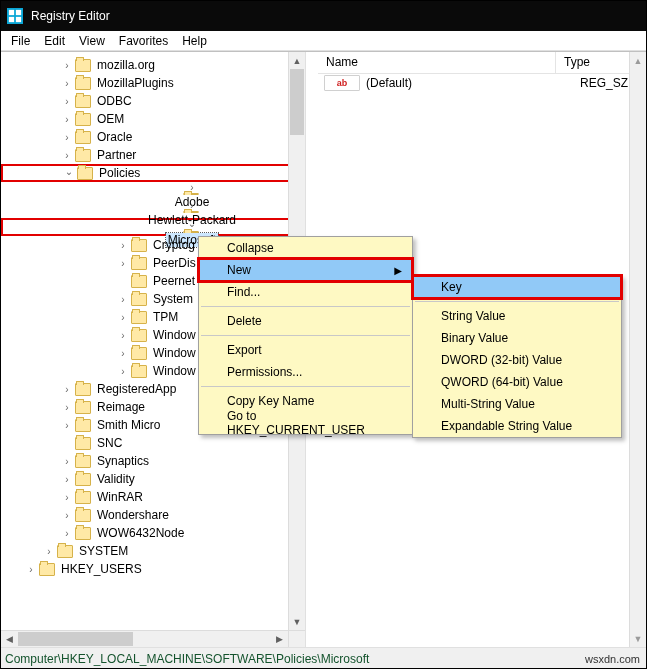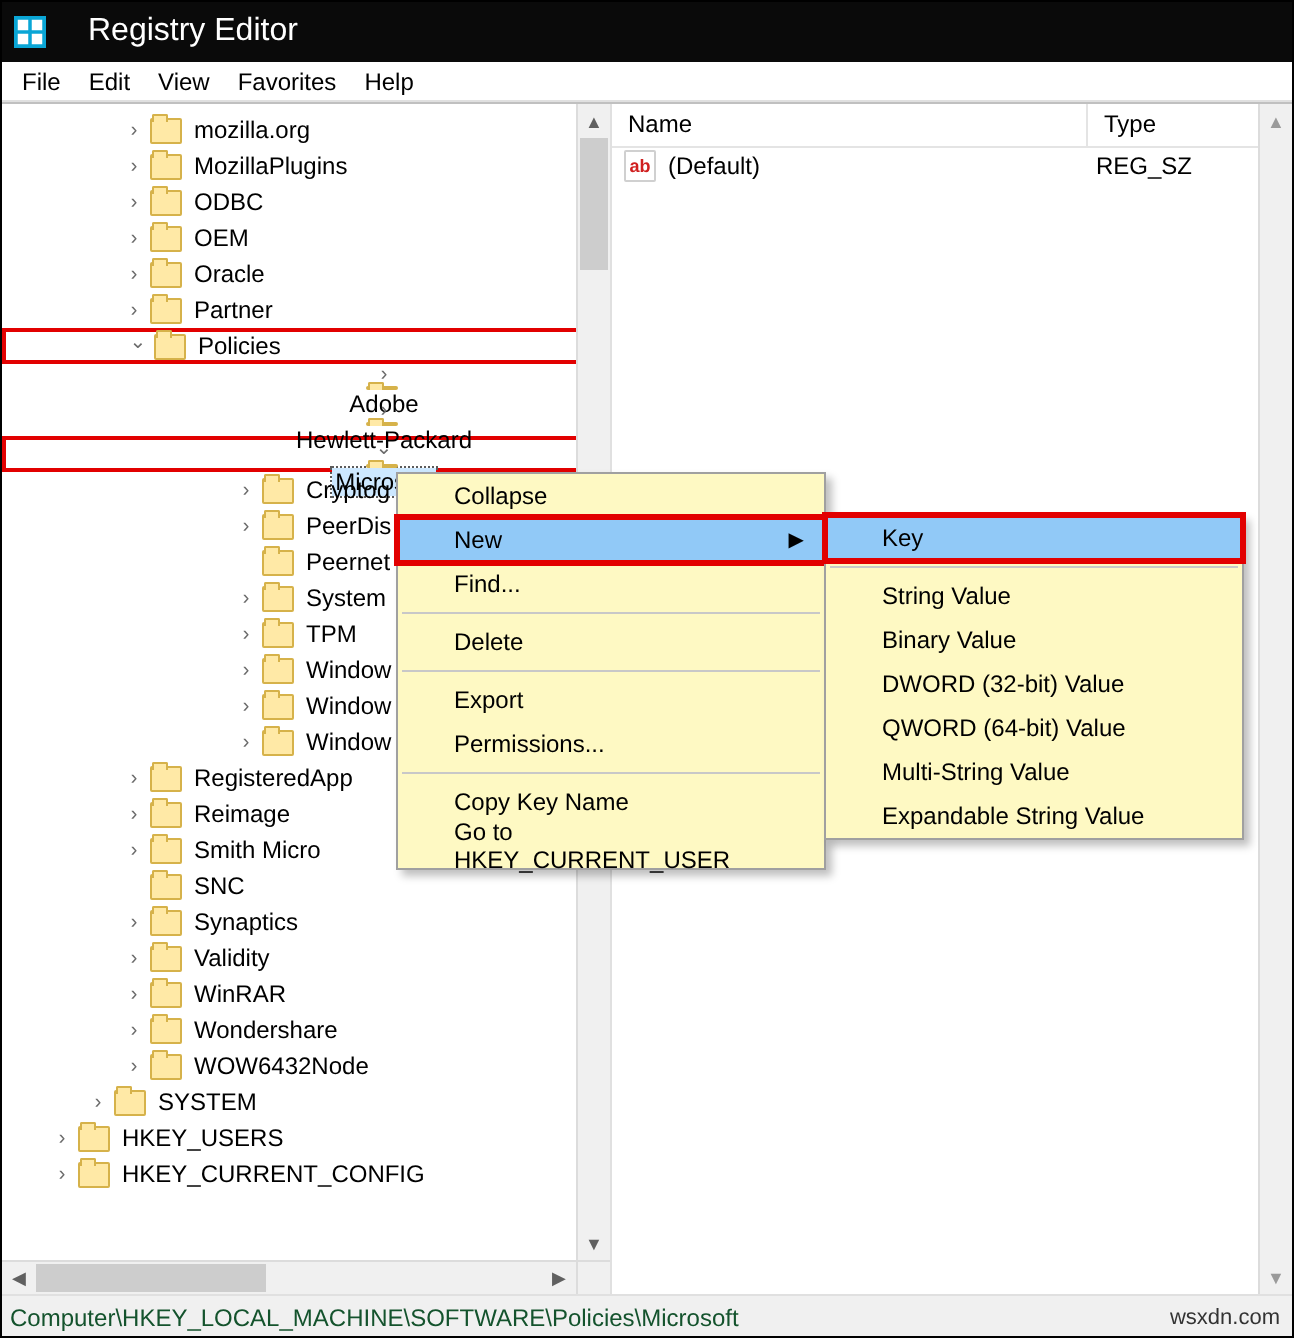--- a/index.html
+++ b/index.html
@@ -1,26 +1,26 @@
 <!DOCTYPE html>
 <html><head>
 <meta charset="utf-8">
 <style>
 * { box-sizing: border-box; margin: 0; padding: 0; font-family: "Segoe UI", Tahoma, sans-serif; font-size: 12px; }
 body { width: 647px; height: 669px; background: #fff; overflow: hidden; position: relative; border: 1px solid #000; }
 
 .titlebar { height: 30px; background: #0a0a0a; color: #fff; display: flex; align-items: center; padding: 0 6px; gap: 8px; }
 .titlebar .icon { width: 16px; height: 16px; background: #0aa6d6; display: flex; align-items: center; justify-content: center; }
 .titlebar .icon svg { width: 14px; height: 14px; }
-.titlebar .title { font-size: 16px; margin-left: 13px; }
+.titlebar .title { font-size: 12px; }
 
 .menubar { height: 20px; background: #fff; border-bottom: 1px solid #e0e0e0; display: flex; align-items: center; padding: 0 4px; gap: 2px; }
 .menubar span { padding: 2px 6px; cursor: default; }
 
-.workarea { display: flex; height: 596px; border-top: 1px solid #c0c0c0; }
+.workarea { display: flex; height: 596px; border-top: 1px solid #c0c0c0; gap: 12px; }
 
 .treewrap { width: 305px; border-right: 1px solid #e0e0e0; position: relative; display: flex; flex-direction: column; }
 .tree { flex: 1; overflow: hidden; padding: 4px 0 0 0; position: relative; }
 .node { display: flex; align-items: center; height: 18px; padding-left: 0; }
 .expander { width: 12px; text-align: center; color: #6b6b6b; font-size: 10px; cursor: default; user-select: none; }
 .expander.open::before { content: "⌄"; display:inline-block; transform: translateY(-2px); }
 .expander.closed::before { content: "›"; }
 .expander.none { visibility: hidden; }
 .folder { width: 16px; height: 13px; margin: 0 4px 0 2px; position: relative; background: #ffe9a6; border: 1px solid #d6b24a; border-radius: 1px; }
 .folder::before { content: ""; position: absolute; top: -3px; left: 0; width: 6px; height: 3px; background: #ffe9a6; border: 1px solid #d6b24a; border-bottom: none; border-radius: 1px 1px 0 0; }
@@ -45,35 +45,35 @@
 .hscroll .track { flex:1; position:relative; }
 .hscroll .thumb { position:absolute; top:1px; bottom:1px; left:0; width:115px; background:#cdcdcd; }
 .hscroll .corner { width:17px; background:#f0f0f0; border-left:1px solid #dcdcdc;}
 
 .listpane { flex: 1; position: relative; }
 .list-head { height: 22px; display: flex; border-bottom: 1px solid #e4e4e4; }
 .list-head .col { padding: 3px 8px; color: #000; border-right: 1px solid #e4e4e4; }
 .col-name { width: 238px; }
 .col-type { flex: 1; }
 .list-row { display: flex; align-items: center; height: 18px; padding-left: 6px; }
-.list-row .ab { width: 16px; height: 16px; border:1px solid #d0d0d0; border-radius:1px; background:#fff; display:flex; align-items:center; justify-content:center; margin-right:6px; }
+.list-row .ab { width: 36px; height: 16px; border:1px solid #d0d0d0; border-radius:1px; background:#fff; display:flex; align-items:center; justify-content:center; margin-right:6px; }
 .list-row .ab span { font-size:9px; font-weight:bold; color:#d02020; }
 .list-row .name { width: 214px; }
 .list-row .type { }
 
 .statusbar { height: 22px; border-top: 1px solid #e0e0e0; background:#f0f0f0; display:flex; align-items:center; padding: 0 4px; font-size: 12px; color:#14532d; }
 
 
 .ctx { position: absolute; background:#fef9c3; border:1px solid #a0a0a0; box-shadow: 3px 3px 4px rgba(0,0,0,.25); }
 .ctx .row { height: 22px; display:flex; align-items:center; padding: 0 26px 0 28px; cursor:default; position:relative; }
 .ctx .row.highlight { background:#91c9f7; }
 .ctx .sep { height: 1px; margin: 3px 2px; background:#c8c8c8; }
 .ctx .arrow { position:absolute; right:10px; font-size:10px; color:#000; }
 .ctx1 { left: 197px; top: 235px; width: 215px; }
-.ctx2 { left: 411px; top: 256px; width: 210px; }
+.ctx2 { left: 411px; top: 274px; width: 210px; }
 .ctx .red { outline: 3px solid #e20000; outline-offset: -1px; }
 
 .watermark { position:absolute; left: 238px; top: 300px; opacity:.22; pointer-events:none; display:flex; align-items:center; gap:6px; }
 .watermark .wm-icon { width:50px; height:50px; border-radius:6px; background:#6aa7d6; position:relative; }
 .watermark .wm-icon::after { content:""; position:absolute; inset:6px; background:#fff; border-radius:4px; }
 .watermark .wm-text .t1 { font-size:20px; font-weight:700; color:#4c7da8; letter-spacing:1px; }
 .watermark .wm-text .t2 { font-size:8px; background:#4c7da8; color:#fff; padding:1px 4px; display:inline-block; }
 
 .credit { position:absolute; right:6px; bottom:3px; font-size:11px; color:#333; }
 
@@ -246,25 +246,20 @@
         <div class="node indent-1">
           <span class="expander closed"></span>
           <span class="folder"></span>
           <span class="label">SYSTEM</span>
         </div>
         <div class="node indent-0">
           <span class="expander closed"></span>
           <span class="folder"></span>
           <span class="label">HKEY_USERS</span>
         </div>
-        <div class="node indent-0">
-          <span class="expander closed"></span>
-          <span class="folder"></span>
-          <span class="label">HKEY_CURRENT_CONFIG</span>
-        </div>
       </div>
     <div class="vscroll">
       <div class="btn">▲</div>
       <div class="thumb"></div>
       <div class="btn bottom">▼</div>
     </div>
     <div class="hscroll">
       <div class="btn">◀</div>
       <div class="track">
           <div class="thumb"></div>

